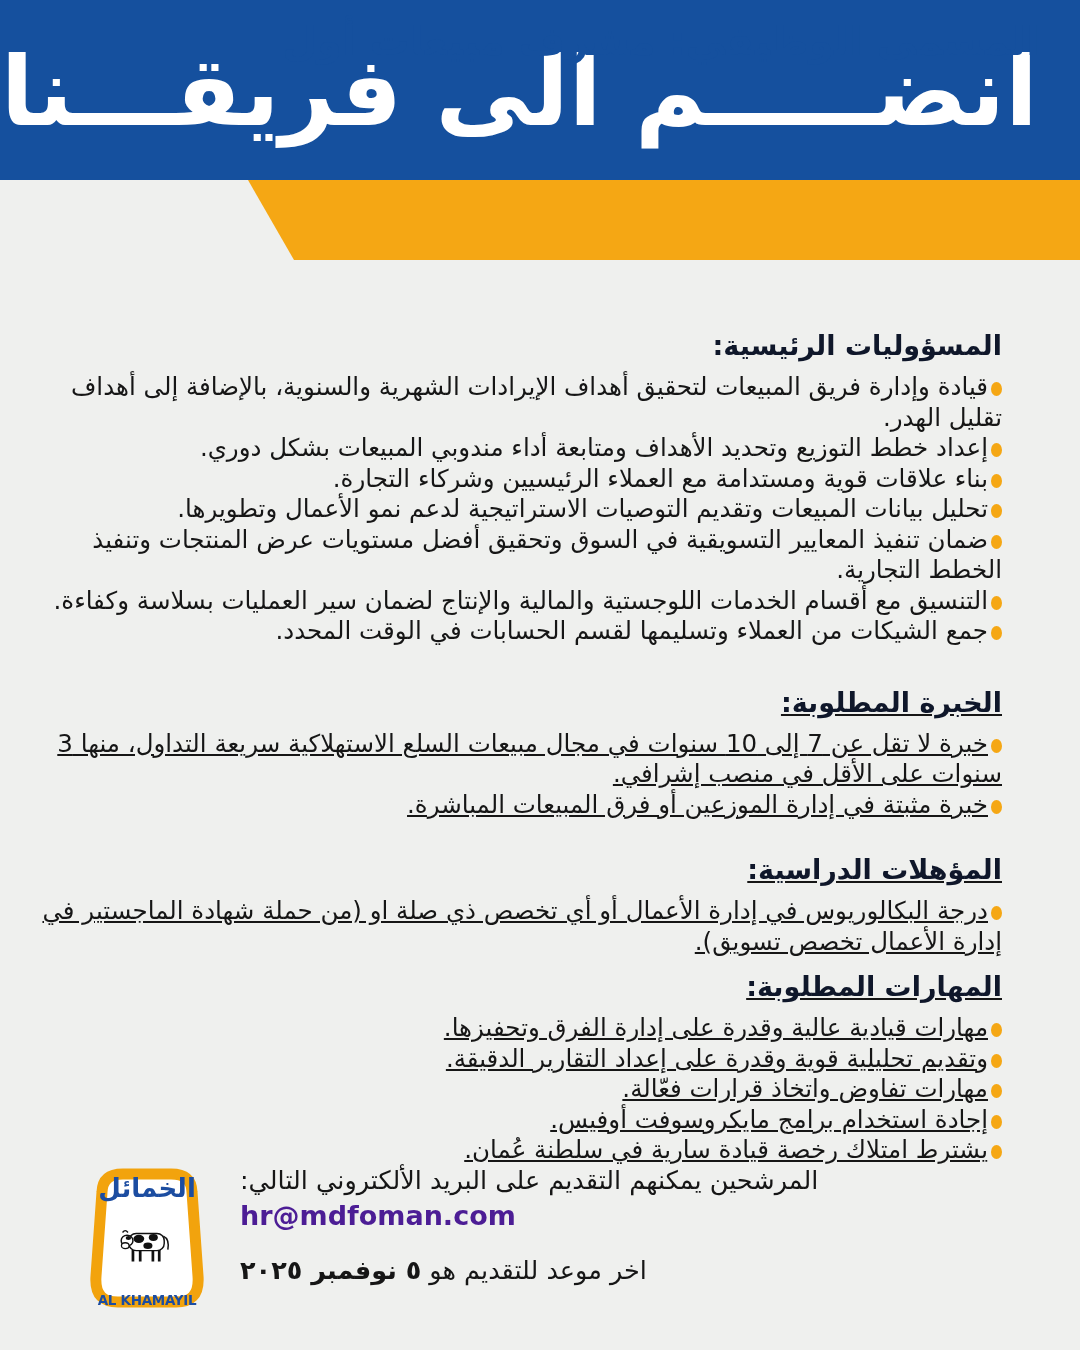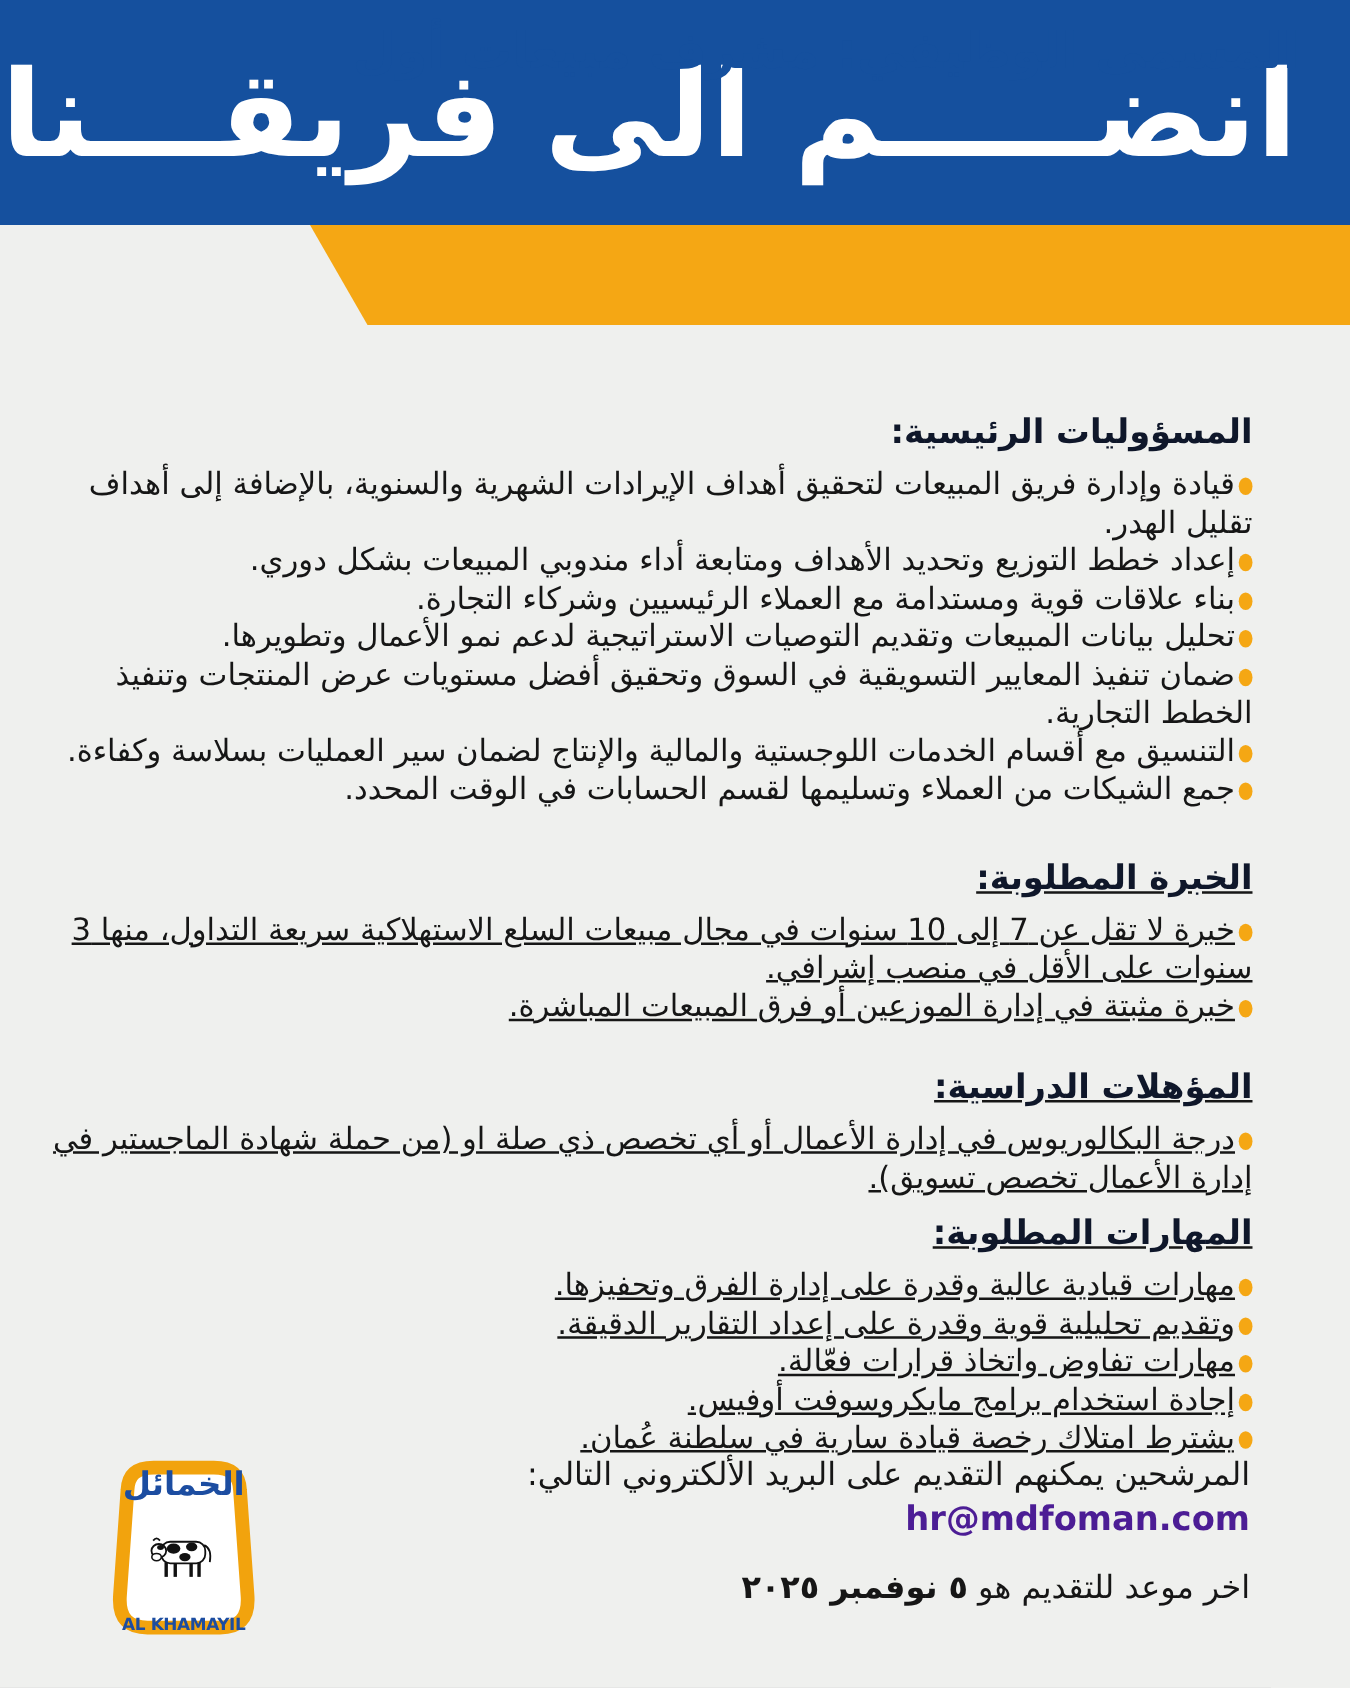--- a/index.html
+++ b/index.html
@@ -47,21 +47,21 @@
   }
   .bullet{
     font-size:24.5px; line-height:30.5px; text-align:right;
   }
   .dot{
     display:inline-block; width:11px; height:14px; border-radius:50%;
     background:var(--amber); margin-inline-end:3px; vertical-align:-1px;
   }
   
   .apply{
-    position:absolute; top:1162px; right:80px; left:240px; text-align:right;
+    position:absolute; top:1162px; right:80px; left:240px; text-align:left;
     color:var(--ink); font-size:25.5px; line-height:36px;
   }
   .apply-email{
     direction:ltr; unicode-bidi:embed; display:block; font-weight:bold;
     font-size:27px; color:#4c1d95;
   }
   .apply-deadline{display:block; margin-top:18px;}
   .apply-deadline b{font-weight:bold;}
   
   .logo{

